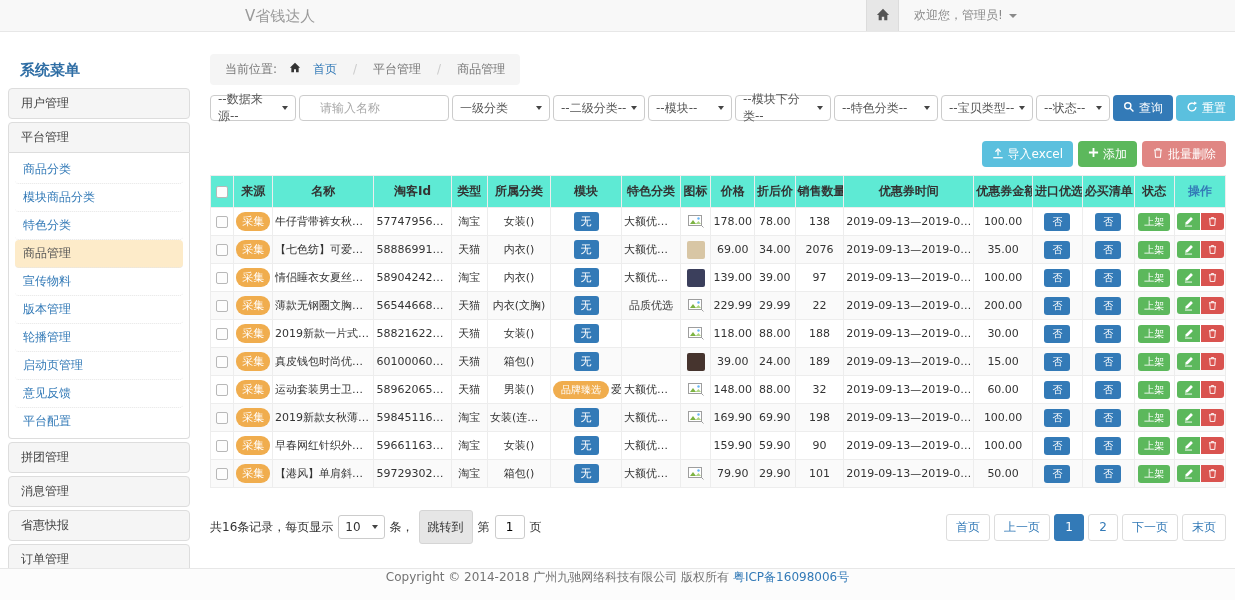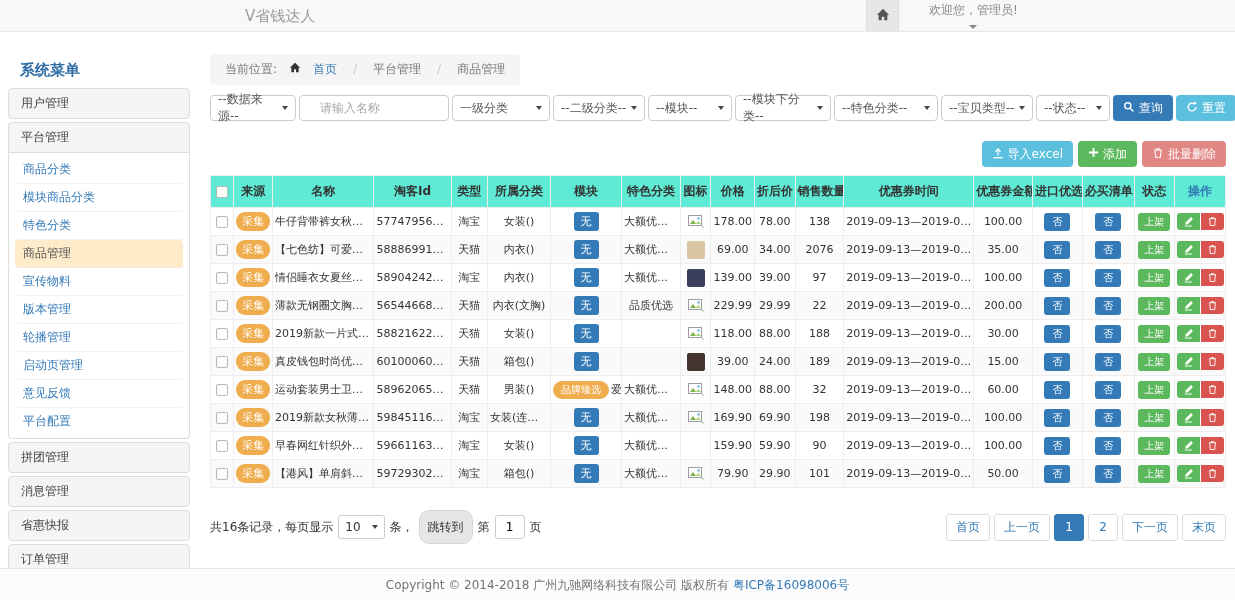--- a/index.html
+++ b/index.html
@@ -9,21 +9,21 @@
     font-family:"DejaVu Sans","Liberation Sans",sans-serif;
     font-size:12px; color:#333; background:#fff;
   }
   .app { position:relative; width:1235px; height:600px; overflow:hidden; }
 
   
   .topbar { position:absolute; top:0; left:0; right:0; height:32px; background:#f8f8f8; border-bottom:1px solid #e7e7e7; z-index:6; }
   .brand { position:absolute; left:245px; top:7px; font-size:15px; color:#9a9a9a; }
   .top-right { position:absolute; left:866px; top:0; height:31px; display:flex; align-items:center; }
   .home-box { width:33px; height:31px; background:#e7e7e7; border-left:1px solid #dcdcdc; border-right:1px solid #dcdcdc; display:flex; align-items:center; justify-content:center; cursor:pointer; }
-  .welcome { margin-left:30px; color:#8a8a8a; cursor:pointer; display:flex; align-items:center; gap:6px;flex-direction:column; }
+  .welcome { margin-left:15px; color:#8a8a8a; cursor:pointer; display:flex; align-items:center; gap:6px; }
   .caret { width:0; height:0; border-left:4px solid transparent; border-right:4px solid transparent; border-top:4px solid #8a8a8a; }
 
   
   .sidebar { position:absolute; left:8px; top:54px; width:182px; z-index:1; }
   .menu-title { color:#2e6da4; font-weight:bold; font-size:15px; padding:9px 12px 10px; line-height:15px; }
   .side-group { background:#f5f5f5; border:1px solid #ddd; border-radius:4px; padding:7px 12px; margin-bottom:3px; line-height:15px; color:#444; cursor:pointer; }
   .side-group.expanded { border-radius:4px 4px 0 0; margin-bottom:0; }
   .side-sub { background:#fff; border:1px solid #ddd; border-top:none; border-radius:0 0 4px 4px; padding:3px 6px; margin-bottom:3px; }
   .side-sub-item { padding:6px 8px; line-height:15px; border-bottom:1px dotted #e5e5e5; color:#337ab7; cursor:pointer; border-radius:4px; }
   .side-sub-item:last-child { border-bottom:none; }
@@ -64,28 +64,28 @@
   .opgroup { display:inline-flex; }
   .op-edit { background:#5cb85c; border-radius:3px 0 0 3px; padding:3px 6px; cursor:pointer; display:inline-flex; align-items:center; }
   .op-del { background:#d9534f; border-radius:0 3px 3px 0; padding:3px 6px; cursor:pointer; display:inline-flex; align-items:center; margin-left:1px; }
   .thumb { width:18px; height:18px; border-radius:2px; margin:0 auto; }
   .module-cell-wrap { display:inline-flex; align-items:center; gap:2px; }
 
   
   .pager { margin-top:22px; display:flex; justify-content:space-between; align-items:center; }
   .pager-left { display:flex; align-items:center; gap:5px; color:#333; }
   .mini-select { height:24px; border:1px solid #ccc; border-radius:3px; background:#fff; display:inline-flex; align-items:center; gap:7px; padding:0 6px; cursor:pointer; }
-  .jump-btn { height:24px; background:#e6e6e6; border:1px solid #d5d5d5; border-radius:10px; padding:16px 8px; display:inline-flex; align-items:center; cursor:pointer; color:#333; }
+  .jump-btn { height:24px; background:#e6e6e6; border:1px solid #d5d5d5; border-radius:3px; padding:16px 8px; display:inline-flex; align-items:center; cursor:pointer; color:#333; }
   .page-input { width:30px; height:24px; border:1px solid #ccc; border-radius:3px; text-align:center; font-size:12px; outline:none; font-family:inherit; }
   .pager-right { display:flex; gap:4px; }
   .pg-btn { min-width:30px; height:27px; border:1px solid #ddd; border-radius:3px; background:#fff; color:#337ab7; display:inline-flex; align-items:center; justify-content:center; padding:0 9px; cursor:pointer; font-size:12px; }
   .pg-btn.active { background:#337ab7; border-color:#337ab7; color:#fff; }
 
   
-  .footer { position:absolute; left:0; top:568px; width:1235px; height:32px; border-top:1px solid #e7e7e7; background:#fcfcfc; text-align:center; padding-top:8px; color:#737373; font-size:12px; z-index:5; }
+  .footer { position:absolute; left:0; top:568px; width:1235px; height:32px; border-top:1px solid #e7e7e7; background:#fcfcfc; text-align:center; padding-top:0; color:#737373; font-size:12px; z-index:5; }
   .footer a { color:#337ab7; text-decoration:none; cursor:pointer; }
 </style>
 </head>
 <body>
 
 <div class="app">
 
   <div class="topbar">
     <div class="brand">V省钱达人</div>
     <div class="top-right">

